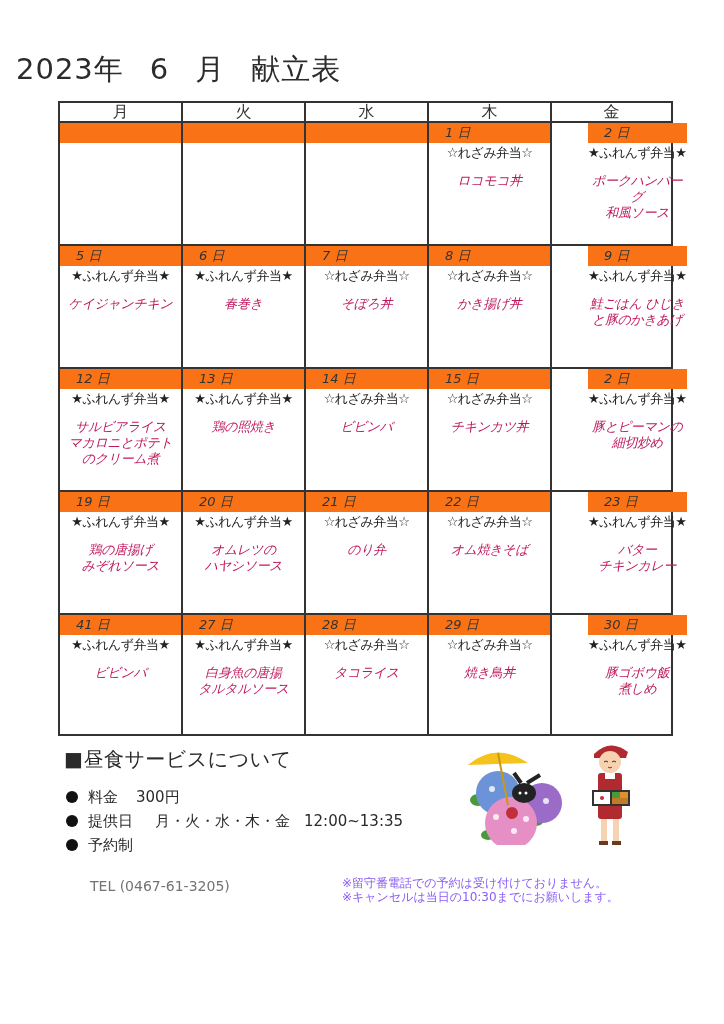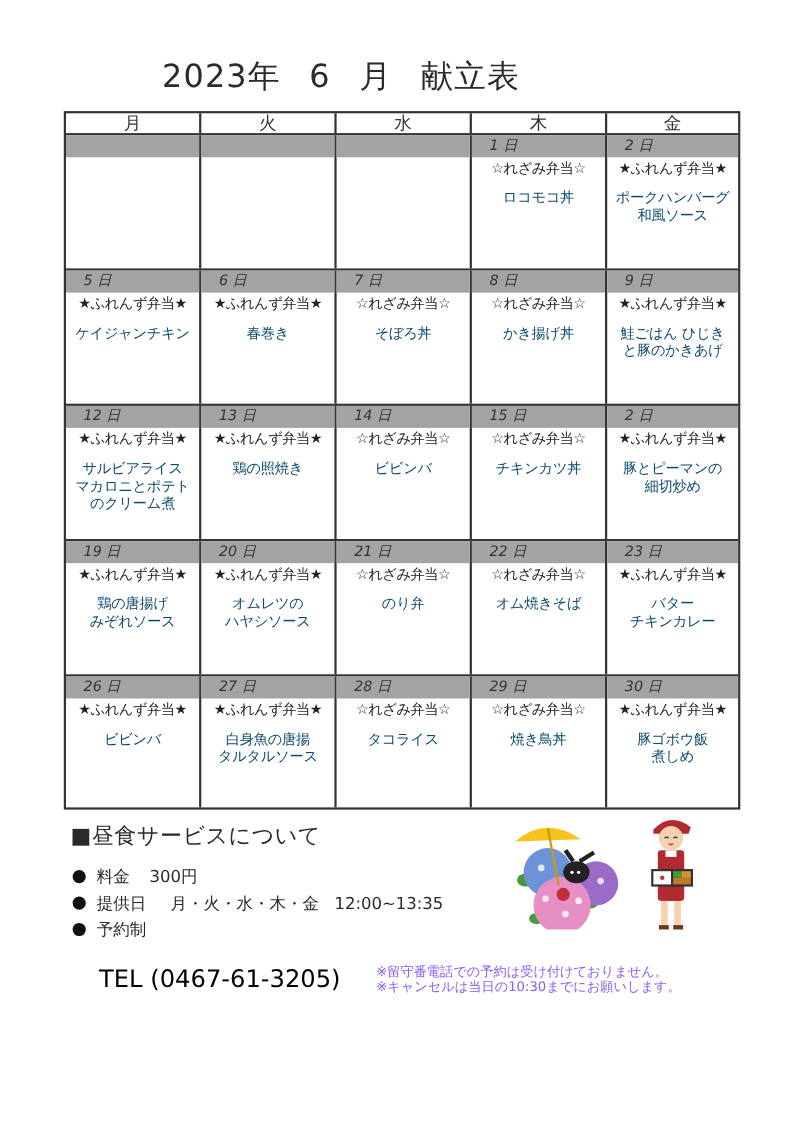--- a/index.html
+++ b/index.html
@@ -1,20 +1,20 @@
 <!DOCTYPE html>
 <html><head>
 <meta charset="utf-8">
 <style>
   * { box-sizing: border-box; margin: 0; padding: 0; }
   html, body { width: 724px; height: 1024px; background: #ffffff; overflow: hidden; }
   body { position: relative; font-family: "DejaVu Sans", "Liberation Sans", sans-serif; color: #2a2a2a; }
 
   .title {
-    position: absolute; top: 50px; left: 0; width: 620px; text-align: center;
+    position: absolute; top: 50px; left: 16px; width: 620px; 
     font-size: 29px; letter-spacing: 1px; color: #2b2b2b;
     font-family: "DejaVu Sans", sans-serif;
   }
   .title span { display: inline-block; }
   .title .sp { width: 26px; }
 
   .calendar {
     position: absolute; left: 58px; top: 101px; width: 615px; height: 635px;
     border: 2px solid #333;
   }
@@ -23,42 +23,42 @@
     flex: 0 0 123px; text-align: center; font-size: 16px; line-height: 18px;
     border-right: 2px solid #333; color: #333;
   }
   .cal-head .hcell:last-child { border-right: none; flex: 1 1 auto; }
 
   .week { display: flex; height: 123px; border-bottom: 2px solid #333; }
   .week:last-child { border-bottom: none; height: auto; flex: 1; }
   .weeks { display: flex; flex-direction: column; height: calc(100% - 20px); }
 
   .day { flex: 0 0 123px; border-right: 2px solid #333; position: relative; }
-  .day:last-child { border-right: none; flex: 1 1 auto; }
+  .day:last-child { border-right: none; flex: 1 1 auto; padding-left: 36px; }
   .datebar {
-    height: 20px; background: #a3a3a3; font-style: italic; font-size: 13px;
+    height: 20px; background: #f97316; font-style: italic; font-size: 13px;
     line-height: 20px; padding-left: 16px; color: #333;
     font-family: "DejaVu Sans", sans-serif;
   }
   .bento { text-align: center; font-size: 13px; margin-top: 1px; letter-spacing: -0.5px; white-space: nowrap; color: #222; }
-  .menu { text-align: center; font-size: 13px; margin-top: 11px; line-height: 16px; white-space: pre-line; color: #0c4a6e; letter-spacing: -0.3px; }
+  .menu { text-align: center; font-size: 13px; margin-top: 11px; line-height: 16px; white-space: pre-line; color: #be185d; letter-spacing: -0.3px; font-style: italic; }
 
   .info { position: absolute; left: 64px; top: 746px; width: 600px; }
   .info h2 { font-size: 20px; font-weight: normal; color: #2a2a2a; letter-spacing: 0.5px; }
   .info .row { position: absolute; left: 2px; font-size: 15px; color: #2a2a2a; white-space: nowrap; }
   .bullet { display: inline-block; width: 12px; height: 12px; border-radius: 50%; background: #111; margin-right: 10px; vertical-align: -1px; }
   .r1 { top: 42px; }
   .r2 { top: 66px; }
   .r3 { top: 90px; }
   .gap { display: inline-block; width: 18px; }
   .gap2 { display: inline-block; width: 22px; }
   .gap3 { display: inline-block; width: 14px; }
   .resv { position: absolute; left: 26px; top: 108px; font-size: 13.5px; white-space: nowrap; color: #2a2a2a; letter-spacing: -0.2px; }
   .resv u { text-decoration: underline; }
-  .tel { position: absolute; left: 26px; top: 132px; font-size: 22px; color: #000000; white-space: nowrap; }
+  .tel { position: absolute; left: 26px; top: 132px; font-size: 14px; color: #737373; white-space: nowrap; }
   .notes { position: absolute; left: 278px; top: 130px; font-size: 12px; line-height: 14px; color: #8b5cf6; white-space: nowrap; }
 
   .illust { position: absolute; }
 </style>
 </head>
 <body>
 
 <div class="title">
   <span>2023年</span><span class="sp"></span><span>6</span><span class="sp"></span><span>月</span><span class="sp"></span><span>献立表</span>
 </div>
@@ -183,21 +183,21 @@
         </div>
         <div class="day">
           <div class="datebar">23 日</div>
           <div class="bento">★ふれんず弁当★</div>
           <div class="menu">バター
 チキンカレー</div>
         </div>
       </div>
       <div class="week">
         <div class="day">
-          <div class="datebar">26 日</div>
+          <div class="datebar">41 日</div>
           <div class="bento">★ふれんず弁当★</div>
           <div class="menu">ビビンバ</div>
         </div>
         <div class="day">
           <div class="datebar">27 日</div>
           <div class="bento">★ふれんず弁当★</div>
           <div class="menu">白身魚の唐揚
 タルタルソース</div>
         </div>
         <div class="day">

